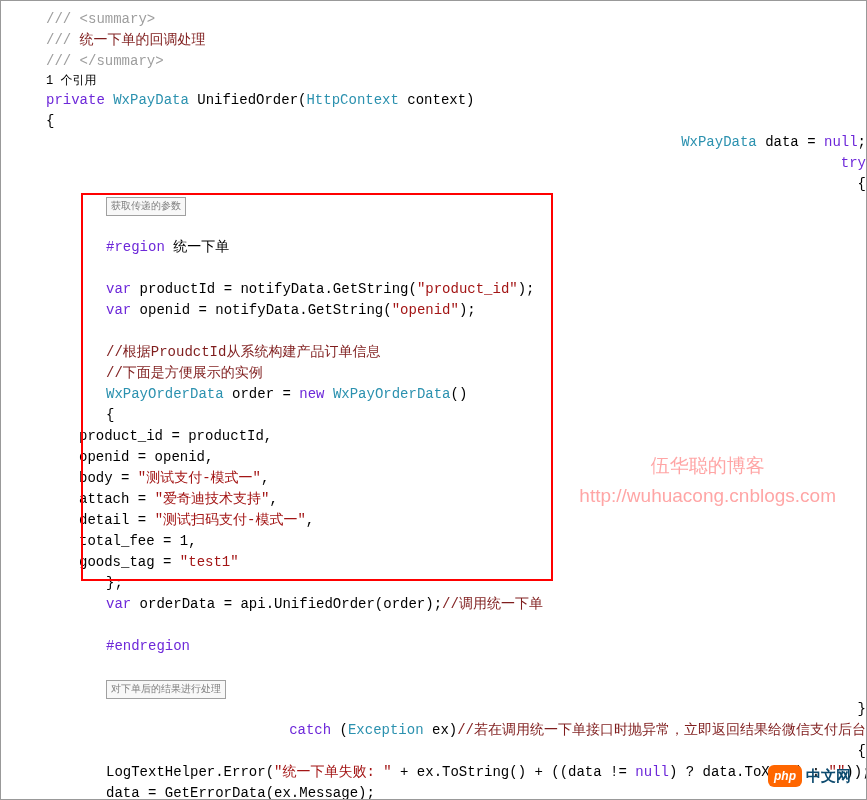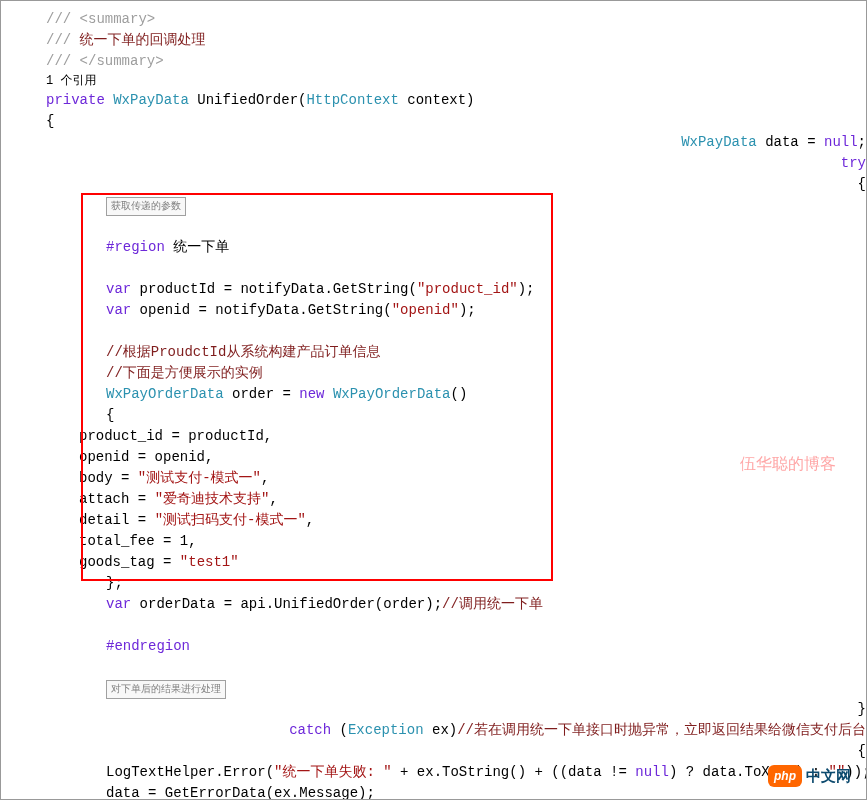--- a/index.html
+++ b/index.html
@@ -43,21 +43,21 @@
       left: 80px;
       top: 192px;
       width: 472px;
       height: 388px;
       pointer-events: none;
     }
     .watermark {
       position: absolute;
       color: #ff8080;
       opacity: 0.7;
-      font-size: 16px;
+      font-size: 19px;
       font-family: sans-serif;
       right: 30px;
       top: 450px;
       text-align: center;
       pointer-events: none;
       line-height: 1.6;
     }
     .logo {
       position: absolute;
       right: 15px;
@@ -81,18 +81,19 @@
   </style>
 </head>
 <body>
 
 <div class="code-area" id="ca"><div class="indent0"><span class="comment-gray">/// &lt;summary&gt;</span></div><div class="indent0"><span class="comment-gray">/// </span><span class="comment-green">统一下单的回调处理</span></div><div class="indent0"><span class="comment-gray">/// &lt;/summary&gt;</span></div><div class="ref-count"><span class="text-default">1 个引用</span></div><div class="indent0"><span class="keyword">private</span><span class="text-default"> </span><span class="type">WxPayData</span><span class="text-default"> UnifiedOrder(</span><span class="type">HttpContext</span><span class="text-default"> context)</span></div><div class="indent0"><span class="text-default">{</span></div><div class="indent1"><span class="type">WxPayData</span><span class="text-default"> data = </span><span class="keyword">null</span><span class="text-default">;</span></div><div class="indent1"><span class="keyword">try</span></div><div class="indent1"><span class="text-default">{</span></div><div class="indent2"><span class="collapsed-box">获取传递的参数</span></div><div class="indent2"><span class="text-default"> </span></div><div class="indent2"><span class="keyword">#region</span><span class="text-default"> 统一下单</span></div><div class="indent2"><span class="text-default"> </span></div><div class="indent2"><span class="keyword">var</span><span class="text-default"> productId = notifyData.GetString(</span><span class="string">"product_id"</span><span class="text-default">);</span></div><div class="indent2"><span class="keyword">var</span><span class="text-default"> openid = notifyData.GetString(</span><span class="string">"openid"</span><span class="text-default">);</span></div><div class="indent2"><span class="text-default"> </span></div><div class="indent2"><span class="comment-green">//根据ProudctId从系统构建产品订单信息</span></div><div class="indent2"><span class="comment-green">//下面是方便展示的实例</span></div><div class="indent2"><span class="type">WxPayOrderData</span><span class="text-default"> order = </span><span class="keyword">new</span><span class="text-default"> </span><span class="type">WxPayOrderData</span><span class="text-default">()</span></div><div class="indent2"><span class="text-default">{</span></div><div class="indent3"><span class="text-default">product_id = productId,</span></div><div class="indent3"><span class="text-default">openid = openid,</span></div><div class="indent3"><span class="text-default">body = </span><span class="string">"测试支付-模式一"</span><span class="text-default">,</span></div><div class="indent3"><span class="text-default">attach = </span><span class="string">"爱奇迪技术支持"</span><span class="text-default">,</span></div><div class="indent3"><span class="text-default">detail = </span><span class="string">"测试扫码支付-模式一"</span><span class="text-default">,</span></div><div class="indent3"><span class="text-default">total_fee = 1,</span></div><div class="indent3"><span class="text-default">goods_tag = </span><span class="string">"test1"</span></div><div class="indent2"><span class="text-default">};</span></div><div class="indent2"><span class="keyword">var</span><span class="text-default"> orderData = api.UnifiedOrder(order);</span><span class="comment-green">//调用统一下单</span></div><div class="indent2"><span class="text-default"> </span></div><div class="indent2"><span class="keyword">#endregion</span></div><div class="indent2"><span class="text-default"> </span></div><div class="indent2"><span class="collapsed-box">对下单后的结果进行处理</span></div><div class="indent1"><span class="text-default">}</span></div><div class="indent1"><span class="keyword">catch</span><span class="text-default"> (</span><span class="type">Exception</span><span class="text-default"> ex)</span><span class="comment-green">//若在调用统一下单接口时抛异常，立即返回结果给微信支付后台</span></div><div class="indent1"><span class="text-default">{</span></div><div class="indent2"><span class="text-default">LogTextHelper.Error(</span><span class="string">"统一下单失败: "</span><span class="text-default"> + ex.ToString() + ((data != </span><span class="keyword">null</span><span class="text-default">) ? data.ToXml() : </span><span class="string">""</span><span class="text-default">));</span></div><div class="indent2"><span class="text-default">data = GetErrorData(ex.Message);</span></div></div>
 
 <div class="red-box"></div>
 
 <div class="watermark">
   <div>伍华聪的博客</div>
+  <div>http://wuhuacong.cnblogs.com</div>
 </div>
 
 <div class="logo">
   <span class="logo-badge">php</span>
   <span class="logo-text">中文网</span>
 </div>
 
 </body></html>

